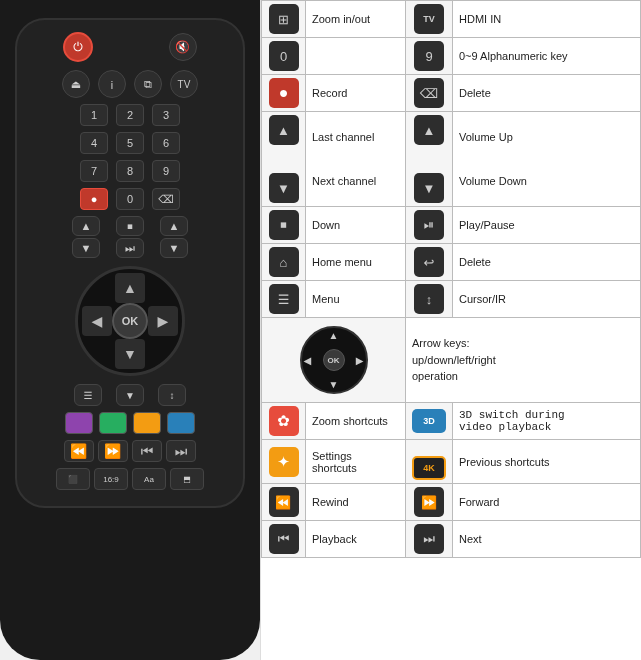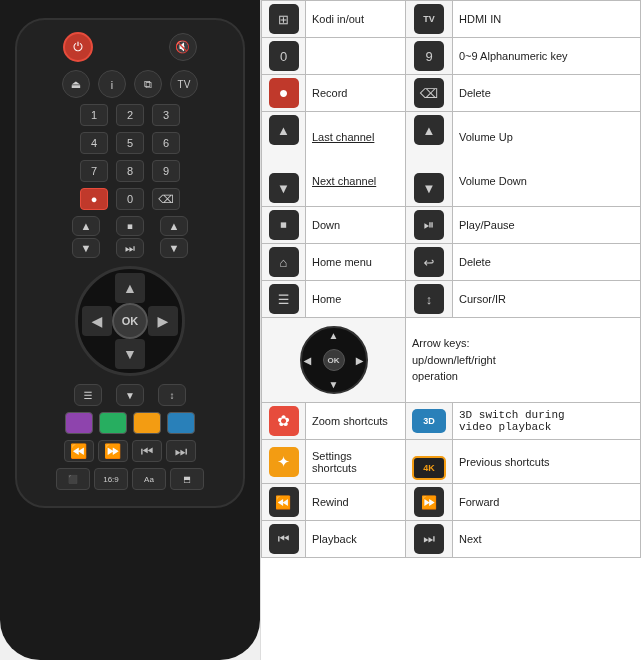--- a/index.html
+++ b/index.html
@@ -413,21 +413,21 @@
 </div>
 
 <div class="reference-panel">
   <table class="ref-table">
     <tbody>
 
       <tr>
         <td class="icon-cell">
           <span class="btn-icon">⊞</span>
         </td>
-        <td class="label-cell">Kodi in/out</td>
+        <td class="label-cell">Zoom in/out</td>
         <td class="icon-cell">
           <span class="btn-icon" style="font-size:9px;font-weight:bold;">TV</span>
         </td>
         <td>HDMI IN</td>
       </tr>
 
       <tr>
         <td class="icon-cell">
           <span class="btn-icon">0</span>
         </td>
@@ -450,21 +450,21 @@
       </tr>
 
       <tr>
         <td class="icon-cell">
           <div style="display:flex;flex-direction:column;align-items:center;gap:28px;">
             <span class="btn-icon" style="margin-bottom:0;">▲</span>
             <span class="btn-icon">▼</span>
           </div>
         </td>
         <td class="label-cell" style="line-height:2.2;">
-          <div style="white-space:pre-line;line-height:2.0;text-decoration:underline;">Last channel<br><br>Next channel</div>
+          <div style="white-space:pre-line;line-height:2.0;">Last channel<br><br>Next channel</div>
         </td>
         <td class="icon-cell">
           <div style="display:flex;flex-direction:column;align-items:center;gap:28px;">
             <span class="btn-icon">▲</span>
             <span class="btn-icon">▼</span>
           </div>
         </td>
         <td style="line-height:2.2;">
           <div style="white-space:pre-line;line-height:2.0;">Volume Up<br><br>Volume Down</div>
         </td>
@@ -489,21 +489,21 @@
         <td class="icon-cell">
           <span class="btn-icon">↩</span>
         </td>
         <td>Delete</td>
       </tr>
 
       <tr>
         <td class="icon-cell">
           <span class="btn-icon">☰</span>
         </td>
-        <td class="label-cell">Home</td>
+        <td class="label-cell">Menu</td>
         <td class="icon-cell">
           <span class="btn-icon">↕</span>
         </td>
         <td>Cursor/IR</td>
       </tr>
 
       <tr>
         <td class="icon-cell" colspan="2" style="text-align:center;padding:8px 0;">
           <div class="arrow-circle-small">
             <span class="a-up">▲</span>

